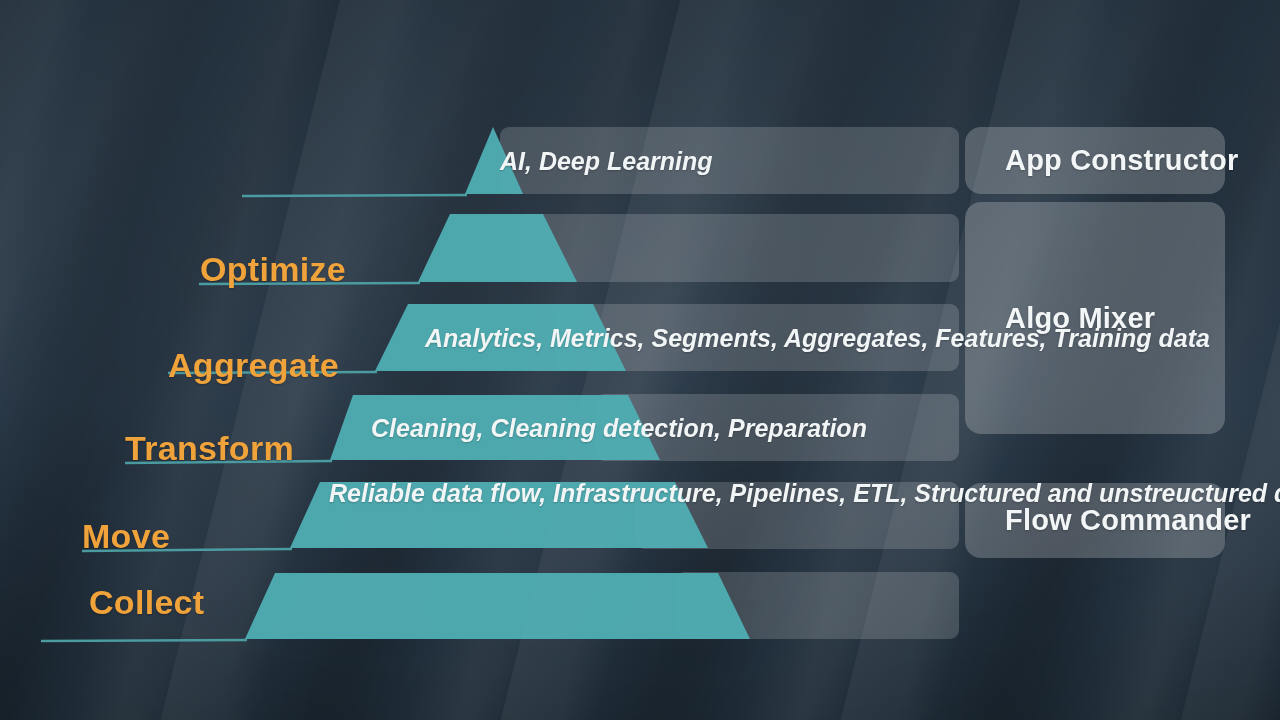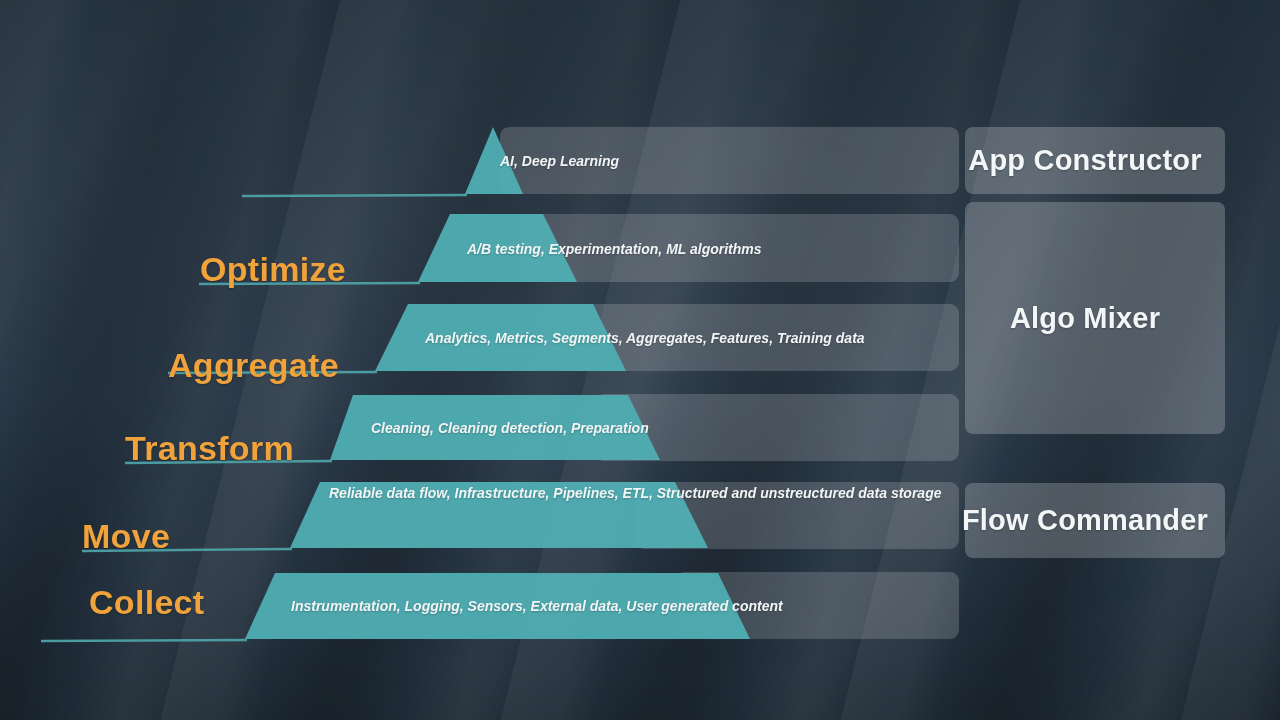--- a/index.html
+++ b/index.html
@@ -21,35 +21,35 @@
         rgba(0,0,0,0.10) 0px, rgba(0,0,0,0.00) 70px,
         rgba(255,255,255,0.03) 140px, rgba(0,0,0,0.00) 210px,
         rgba(0,0,0,0.10) 300px),
       linear-gradient(180deg, #22303d 0%, #253443 55%, #1f2c38 100%);
   }
   .row-band{
     position:absolute;background:rgba(255,255,255,0.17);border-radius:9px;
   }
   .side-panel{
     position:absolute;left:965px;width:260px;background:rgba(255,255,255,0.22);
-    border-radius:8px;display:flex;align-items:center;justify-content:center;
-    box-sizing:border-box;padding-right:20px;
+    border-radius:16px;display:flex;align-items:center;justify-content:flex-start;
+    box-sizing:border-box;padding-right:20px;padding-left:40px;
   }
   .side-panel .panel-title{
     color:#f3f6f7;font-size:29px;font-weight:700;letter-spacing:0.2px;
     text-shadow:0 1px 2px rgba(0,0,0,0.25);white-space:nowrap;
   }
   .pyramid-svg{position:absolute;left:0;top:0;}
   .stage-label{
     position:absolute;color:#f0a23b;font-size:34px;font-weight:700;
     line-height:1;letter-spacing:0.3px;white-space:nowrap;
     text-shadow:0 1px 2px rgba(0,0,0,0.25);
   }
   .layer-desc{
-    position:absolute;color:#f2f5f5;font-size:14px;font-style:italic;font-weight:600;
+    position:absolute;color:#f2f5f5;font-size:25px;font-style:italic;font-weight:600;
     line-height:22px;white-space:nowrap;text-shadow:0 1px 2px rgba(0,0,0,0.22);
   }
 </style>
 </head>
 <body>
 
 <div class="stage">
 
   <div class="bg-texture"></div>
 
@@ -89,19 +89,17 @@
     </g>
   </svg>
 
   <div class="stage-label" style="left:200px;top:252px;">Optimize</div>
   <div class="stage-label" style="left:168px;top:341px;margin-top:7px;">Aggregate</div>
   <div class="stage-label" style="left:125px;top:431px;">Transform</div>
   <div class="stage-label" style="left:82px;top:519px;">Move</div>
   <div class="stage-label" style="left:41px;top:585px;margin-left:48px;">Collect</div>
 
   <div class="layer-desc" style="left:500px;top:150px;">AI, Deep Learning</div>
-  <div class="layer-desc" style="left:467px;top:238px;">A/B testing, Experimentation, ML algorithms</div>
   <div class="layer-desc" style="left:425px;top:327px;">Analytics, Metrics, Segments, Aggregates, Features, Training data</div>
   <div class="layer-desc" style="left:371px;top:417px;">Cleaning, Cleaning detection, Preparation</div>
   <div class="layer-desc" style="left:329px;top:482px;">Reliable data flow, Infrastructure, Pipelines, ETL, Structured and unstreuctured data storage</div>
-  <div class="layer-desc" style="left:291px;top:595px;">Instrumentation, Logging, Sensors, External data, User generated content</div>
 
 </div>
 
 </body></html>

